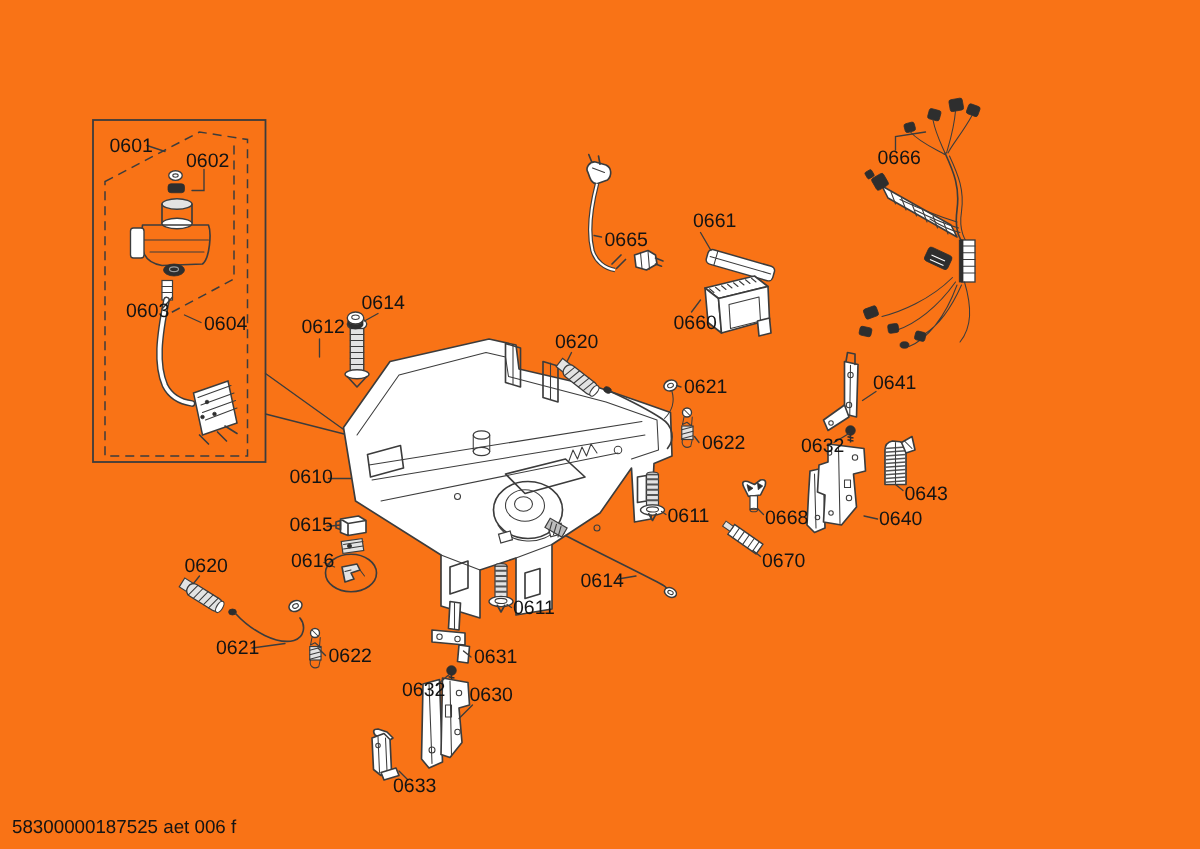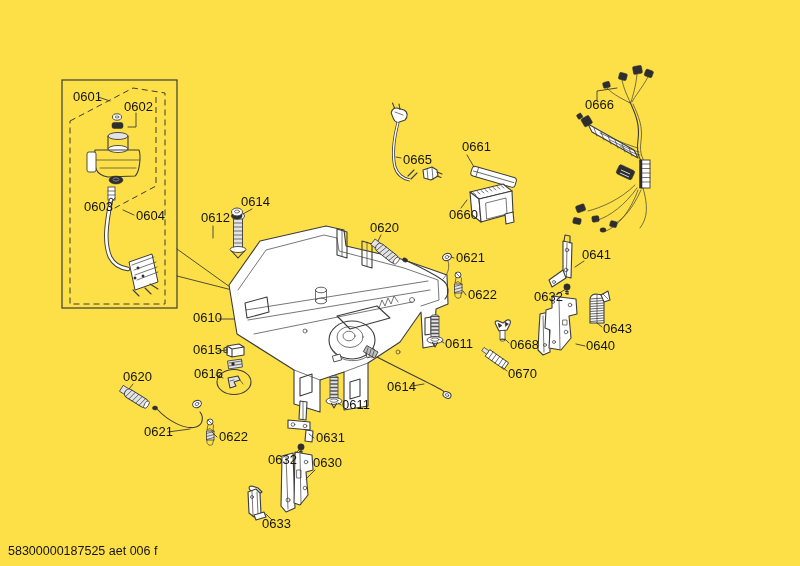--- a/index.html
+++ b/index.html
@@ -1,16 +1,16 @@
 <!DOCTYPE html>
 <html><head>
 <meta charset="utf-8">
 <style>
   html,body{margin:0;padding:0;background:#fff;}
-  #stage{position:relative;width:800px;height:566px;background:#fde047;overflow:hidden;
+  #stage{position:relative;width:800px;height:566px;background:#f97316;overflow:hidden;
          font-family:"Liberation Sans",sans-serif;}
   svg{position:absolute;left:0;top:0;}
   text.callout{font-family:"Liberation Sans",sans-serif;font-size:13px;fill:#141414;}
   text.footer{font-family:"Liberation Sans",sans-serif;font-size:12.5px;fill:#141414;}
   .ln{stroke:#3c3c3c;fill:none;stroke-width:1.1;stroke-linejoin:round;stroke-linecap:round;}
   .thin{stroke:#3c3c3c;fill:none;stroke-width:0.7;stroke-linejoin:round;stroke-linecap:round;}
   .leader{stroke:#3c3c3c;fill:none;stroke-width:0.9;stroke-linecap:round;}
   .wht{fill:#ffffff;}
   .lgt{fill:#e3e3e3;}
   .mid{fill:#bdbdbd;}

